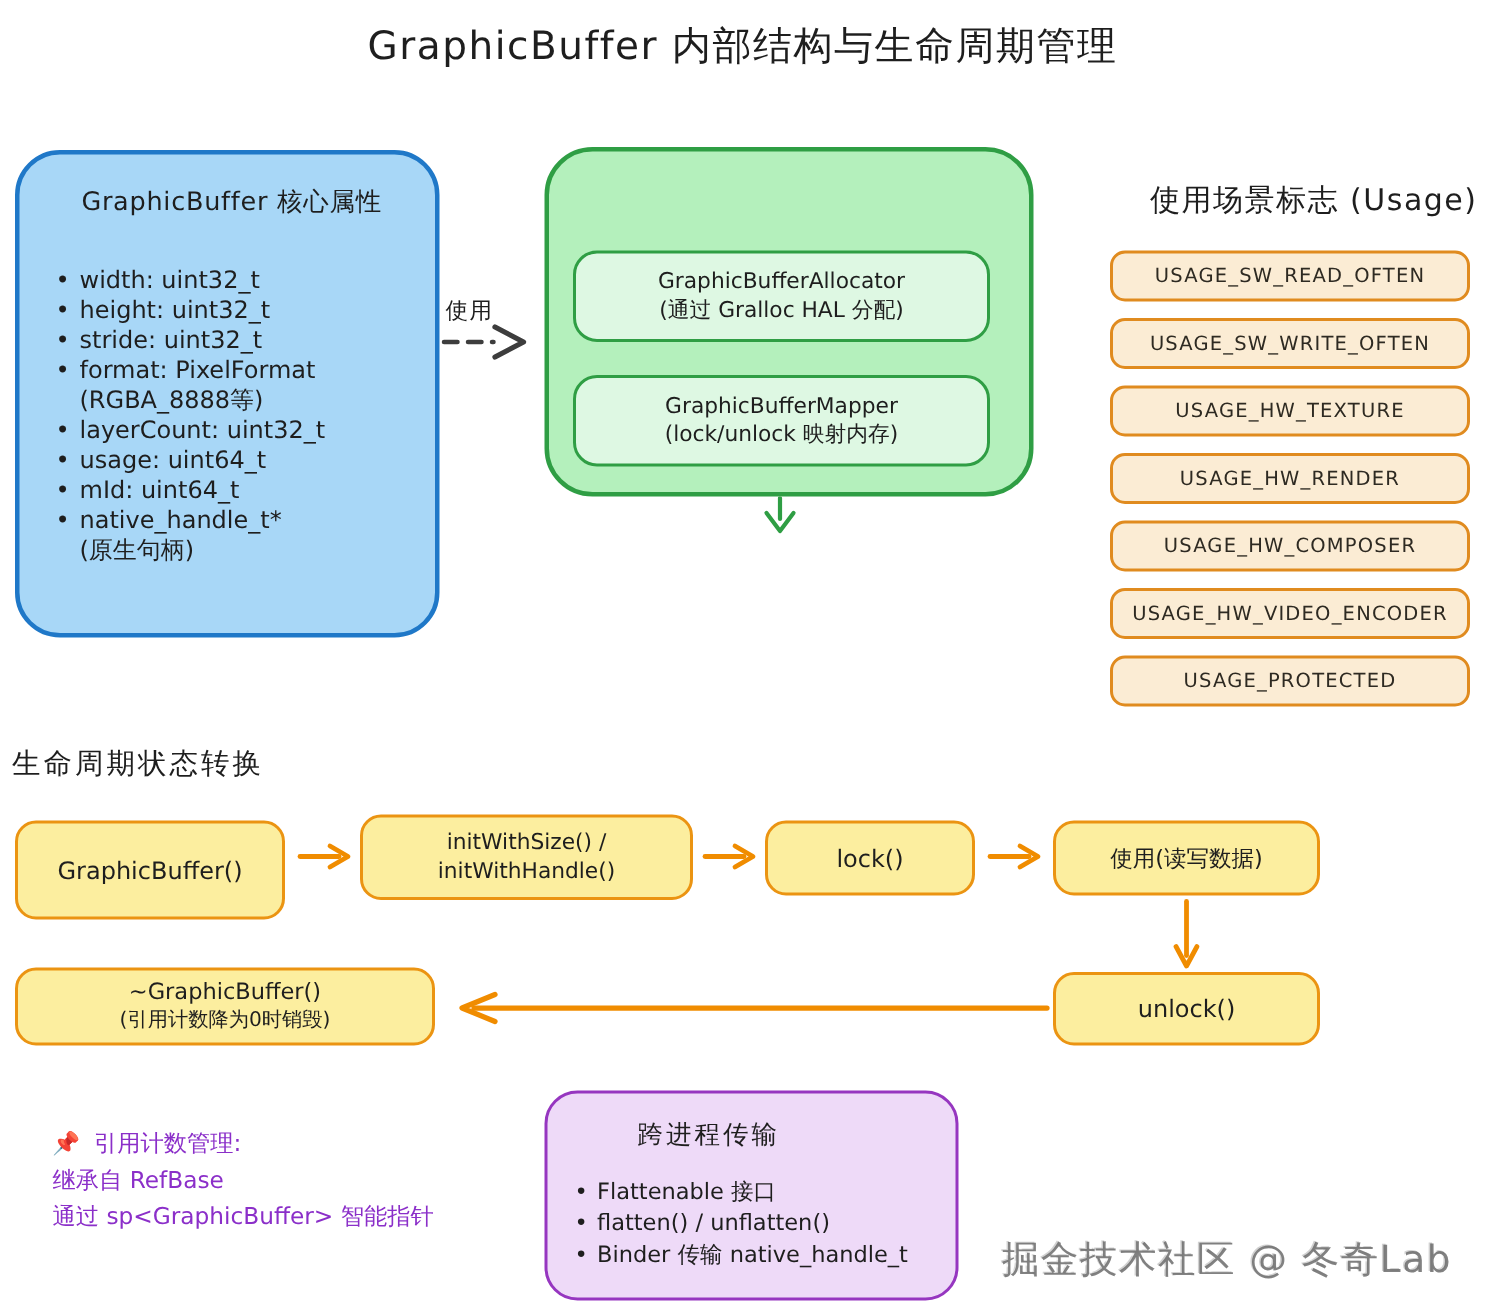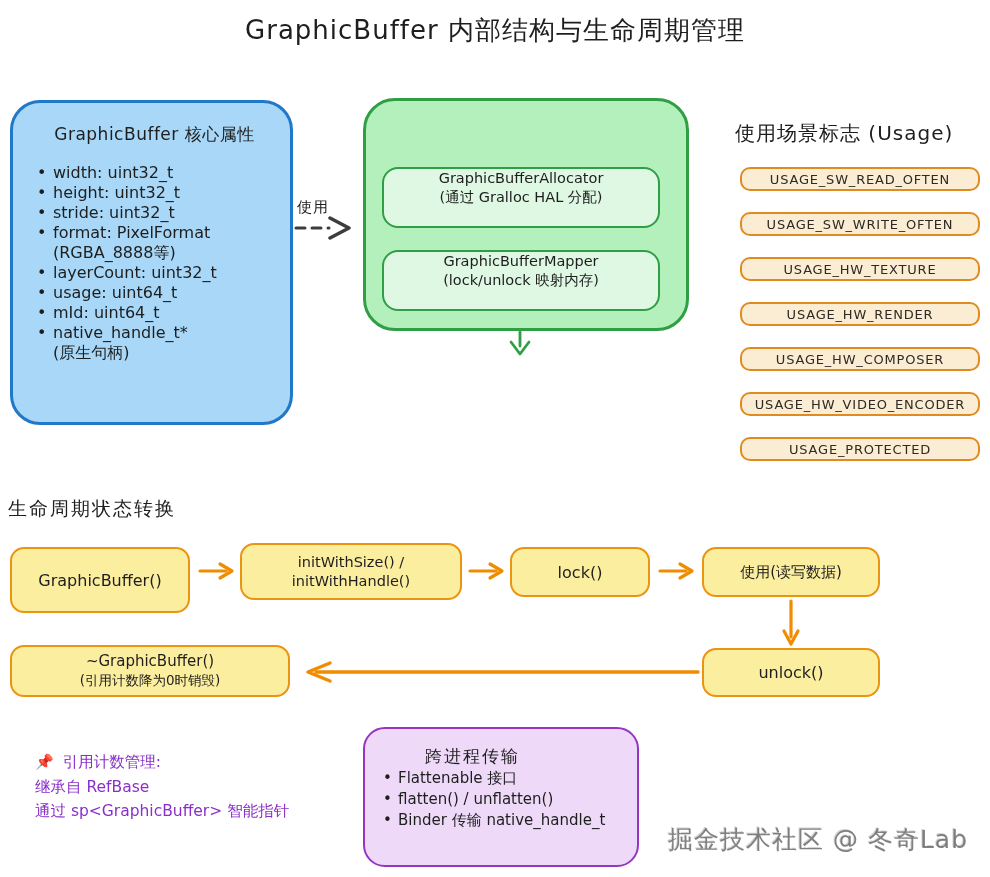--- a/index.html
+++ b/index.html
@@ -16,44 +16,44 @@
   body{font-family:"DejaVu Sans",sans-serif;color:var(--ink)}
   #canvas{position:relative;width:990px;height:877px;background:#fff;overflow:hidden}
 
   .abs{position:absolute}
 
   #main-title{top:13px;left:0;width:990px;text-align:center;font-size:26px;font-weight:normal;letter-spacing:1px}
 
   
   #core-box{left:10px;top:100px;width:283px;height:325px;background:var(--blue-fill);
     border:3px solid var(--blue-stroke);border-radius:30px;padding:20px 18px 0 24px}
-  #core-box .box-title{text-align:center;font-size:17px;margin-bottom:17px;letter-spacing:.5px}
+  #core-box .box-title{text-align:center;font-size:17px;margin-bottom:31px;letter-spacing:.5px}
   .prop-line{display:flex;font-size:16px;line-height:20px}
   .prop-line .marker{width:16px;flex:none}
 
   
   #use-label{left:297px;top:198px;font-size:15px;letter-spacing:1px}
   #use-arrow{left:293px;top:214px}
 
   
   #internals-box{left:363px;top:98px;width:326px;height:233px;background:var(--green-fill);
     border:3px solid var(--green-stroke);border-radius:32px}
   .inner-green{left:382px;width:278px;height:61px;background:var(--green-inner);
     border:2px solid var(--green-stroke);border-radius:16px;display:flex;flex-direction:column;
-    justify-content:flex-start;align-items:center;font-size:14.5px;line-height:19px;text-align:center}
+    justify-content:center;align-items:center;font-size:14.5px;line-height:19px;text-align:center}
   #allocator-box{top:167px}
   #mapper-box{top:250px}
   #hal-arrow{left:506px;top:331px}
   #hal-box{left:410px;top:355px;width:220px;height:53px;background:var(--hal-fill);
     border:2.5px solid var(--green-stroke);border-radius:14px;display:flex;align-items:center;
     justify-content:center;font-size:16px}
 
   
-  #usage-title{left:735px;top:120px;width:250px;text-align:left;font-size:20px;letter-spacing:1px}
-  .usage-flag{left:740px;width:240px;height:24px;background:var(--orange-fill);
+  #usage-title{left:735px;top:120px;width:250px;text-align:right;font-size:20px;letter-spacing:1px}
+  .usage-flag{left:740px;width:240px;height:34px;background:var(--orange-fill);
     border:2px solid var(--orange-stroke);border-radius:10px;display:flex;align-items:center;
     justify-content:center;font-size:13px;letter-spacing:.8px;color:#2e2a22}
 
   
   #lifecycle-heading{left:8px;top:496px;font-size:19px;letter-spacing:2px}
   .life-box{background:var(--yellow-fill);border:2.5px solid var(--yellow-stroke);border-radius:14px;
     display:flex;flex-direction:column;justify-content:center;align-items:center;text-align:center}
   #life-create{left:10px;top:547px;width:180px;height:66px;font-size:16px}
   #life-init{left:240px;top:543px;width:222px;height:57px;font-size:14.5px;line-height:19px}
   #life-lock{left:510px;top:547px;width:140px;height:50px;font-size:16px}
@@ -62,21 +62,21 @@
   #life-destroy{left:10px;top:645px;width:280px;height:52px;font-size:15px;line-height:19px}
   #life-destroy .sub{font-size:13.5px}
 
   
   #refcount-note{left:35px;top:750px;color:var(--purple-text);font-size:15.5px;line-height:24.5px}
   #refcount-note .pin{font-size:15px;margin-right:4px}
 
   
   #ipc-box{left:363px;top:727px;width:276px;height:140px;background:var(--purple-fill);
     border:2.5px solid var(--purple-stroke);border-radius:22px;padding:16px 12px 0 18px}
-  #ipc-box .box-title{font-size:17px;letter-spacing:2px;padding-left:42px;}
+  #ipc-box .box-title{font-size:17px;letter-spacing:2px;padding-left:42px;margin-bottom:16px}
   .ipc-line{display:flex;font-size:15px;line-height:21px}
   .ipc-line .marker{width:15px;flex:none}
 
   #watermark{left:0;top:823px;width:968px;text-align:right;font-size:25px;font-weight:normal;
     color:rgba(108,108,108,0.85);text-shadow:2px 2px 1px rgba(255,255,255,0.95),-1px -1px 0 rgba(70,70,70,0.25);
     letter-spacing:1px}
 
   svg{display:block}
 </style>
 </head>

